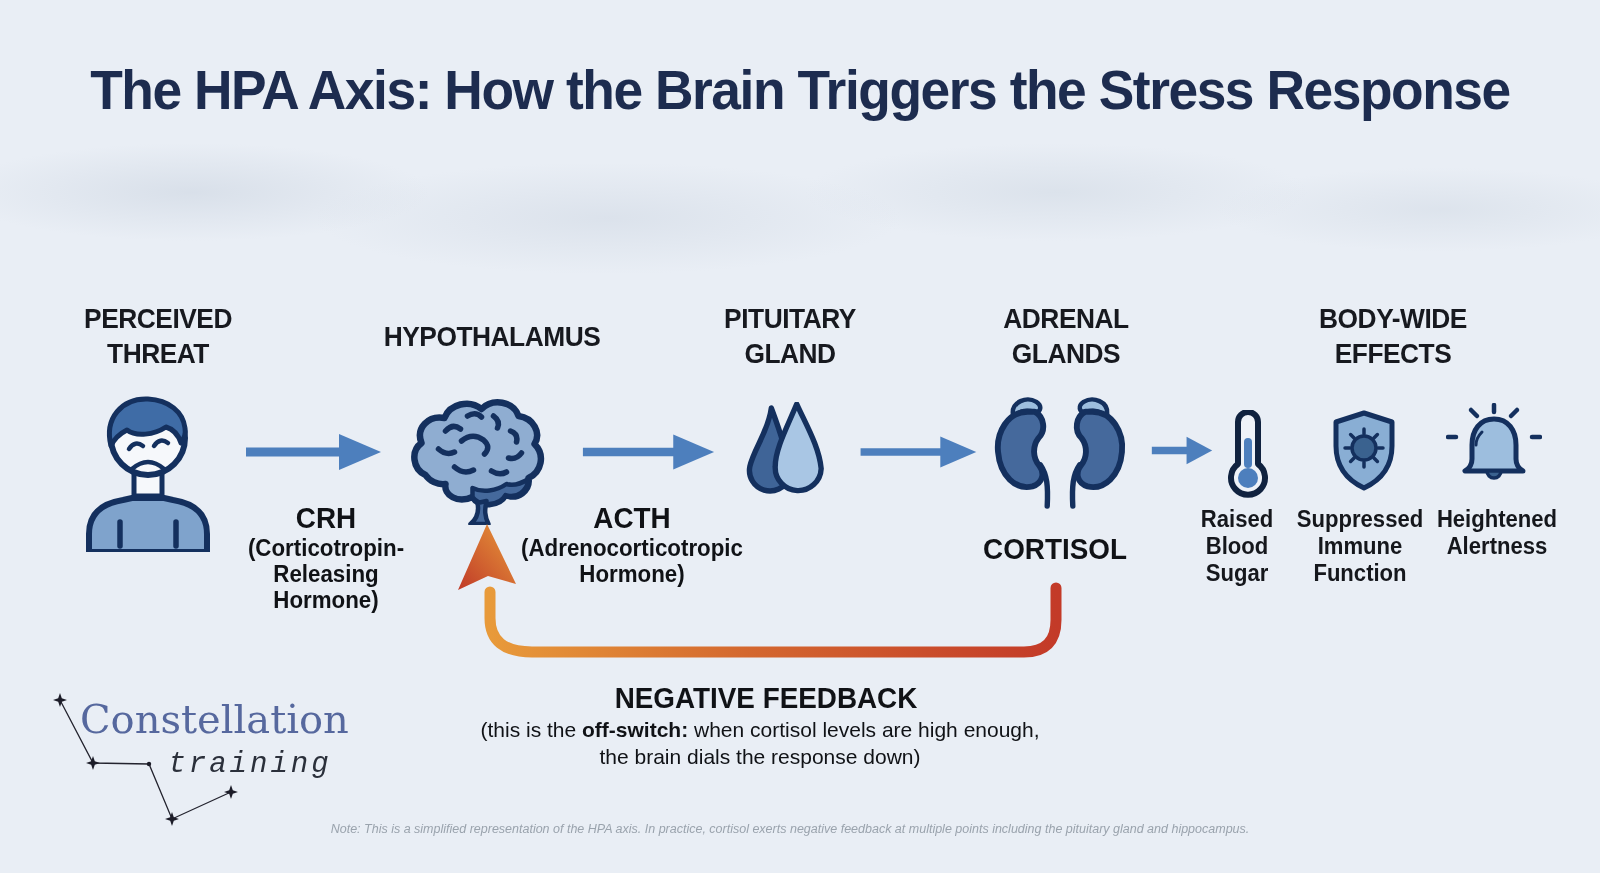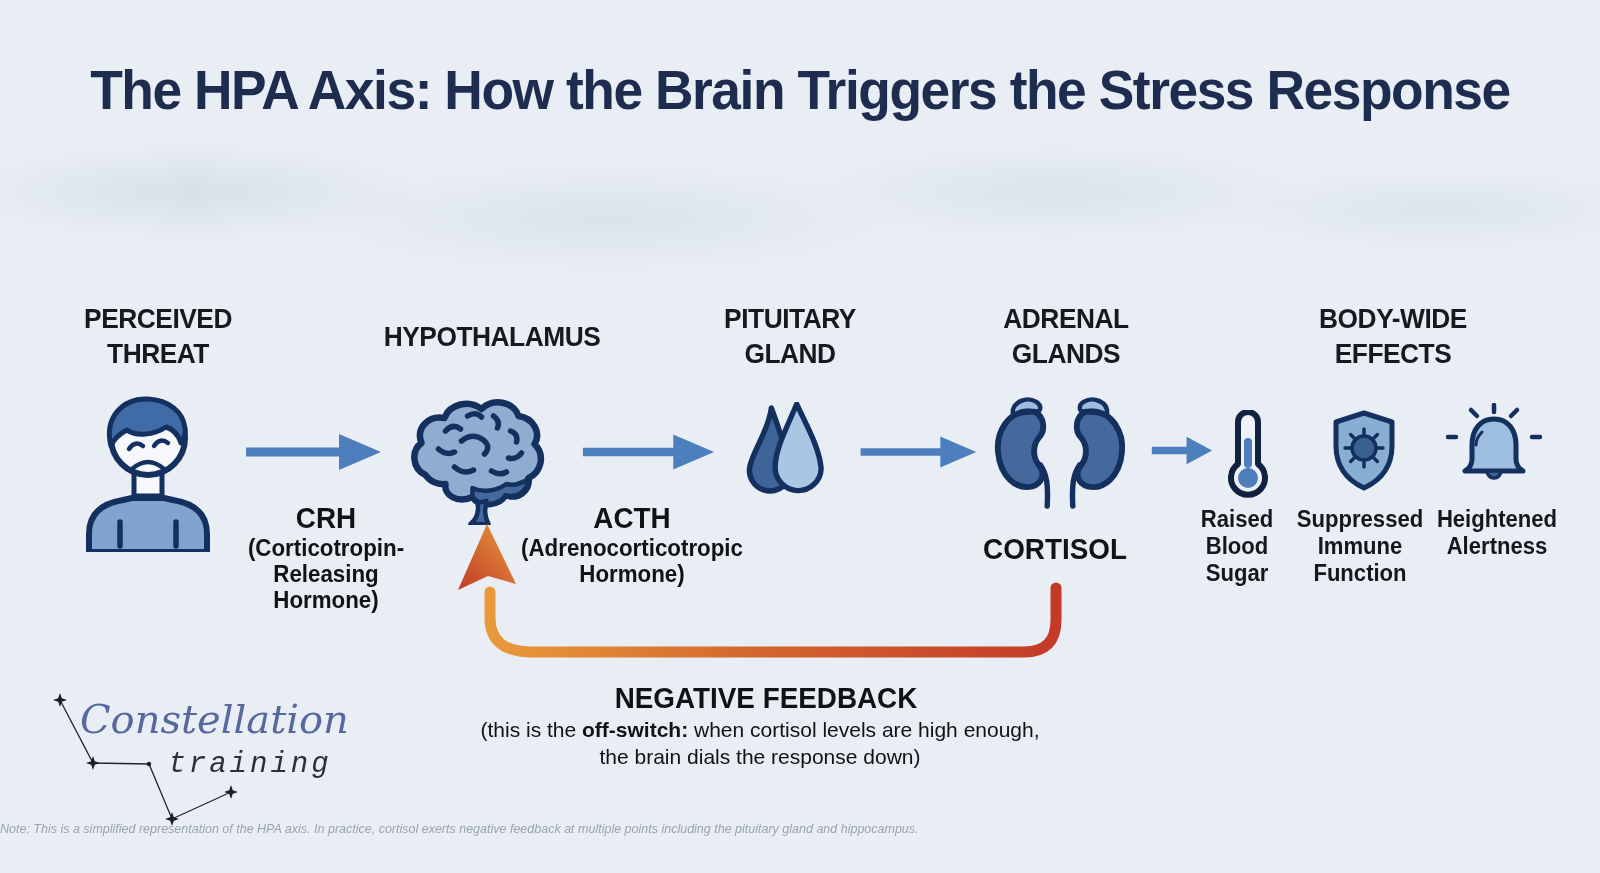--- a/index.html
+++ b/index.html
@@ -23,23 +23,23 @@
     display:flex;flex-direction:column;justify-content:center;height:72px;
     font-size:28px;font-weight:800;line-height:1.25;letter-spacing:-.5px;
     color:#17191f;text-align:center;transform:scaleX(.94);
   }
   .abbr{font-size:29px;font-weight:800;color:#101216;text-align:center;transform:scaleX(.96)}
   .sub{font-size:23px;font-weight:600;line-height:26px;color:#101216;text-align:center;transform:scaleX(.97)}
   .cap{font-size:23px;font-weight:600;line-height:27px;color:#15171c;text-align:center;transform:scaleX(.96)}
   .fb-title{font-size:29px;font-weight:800;color:#101216;text-align:center;transform:scaleX(.96)}
   .fb-desc{font-size:21px;font-weight:500;line-height:27px;color:#101216;text-align:center}
   .fb-desc b{font-weight:800}
-  .logo-script{font-family:"DejaVu Serif",serif;font-style:italic;font-size:40px;color:#56689e;text-align:center}
+  .logo-script{font-family:"DejaVu Serif",serif;font-size:40px;color:#56689e;text-align:center}
   .logo-sub{font-family:Liberation Mono, monospace;font-style:italic;font-size:29px;letter-spacing:3px;color:#2b303b;text-align:center}
-  .note{left:0;width:1580px;top:822px;font-style:italic;font-size:12.5px;color:#9aa3ad;}
+  .note{left:0;width:1580px;top:822px;font-style:italic;font-size:12.5px;color:#9aa3ad;text-align:center}
   .fold{fill:none;stroke:#14305e;stroke-width:5.5;stroke-linecap:round}
   svg{display:block}
 </style>
 </head>
 <body>
 
 <div>
 
   <div class="abs title">The HPA Axis: How the Brain Triggers the Stress Response</div>
 

